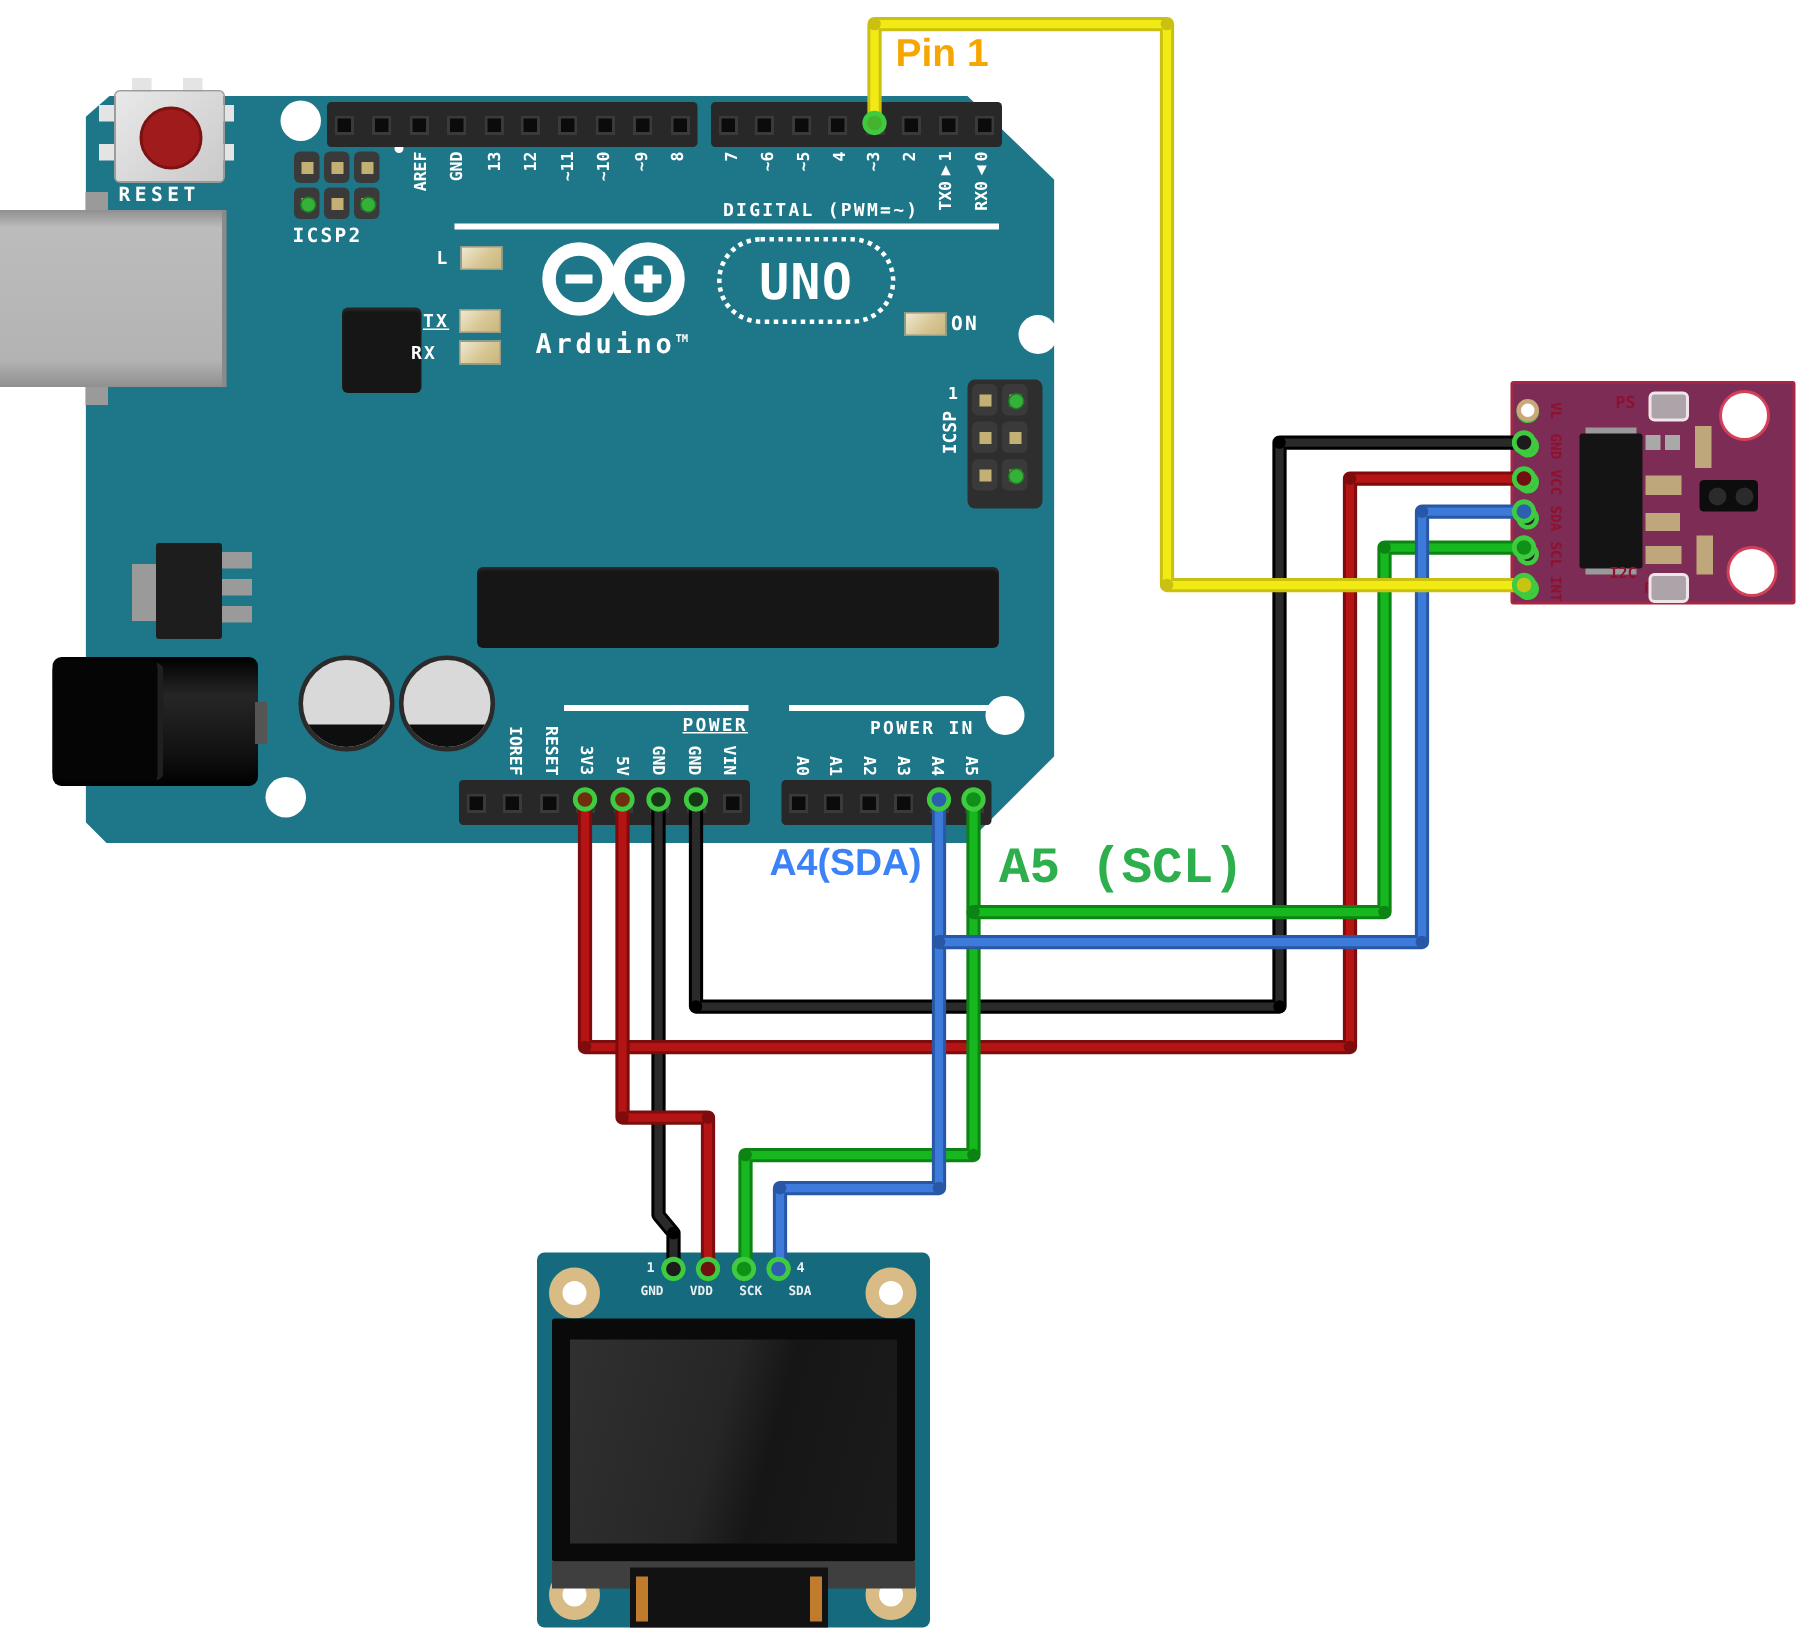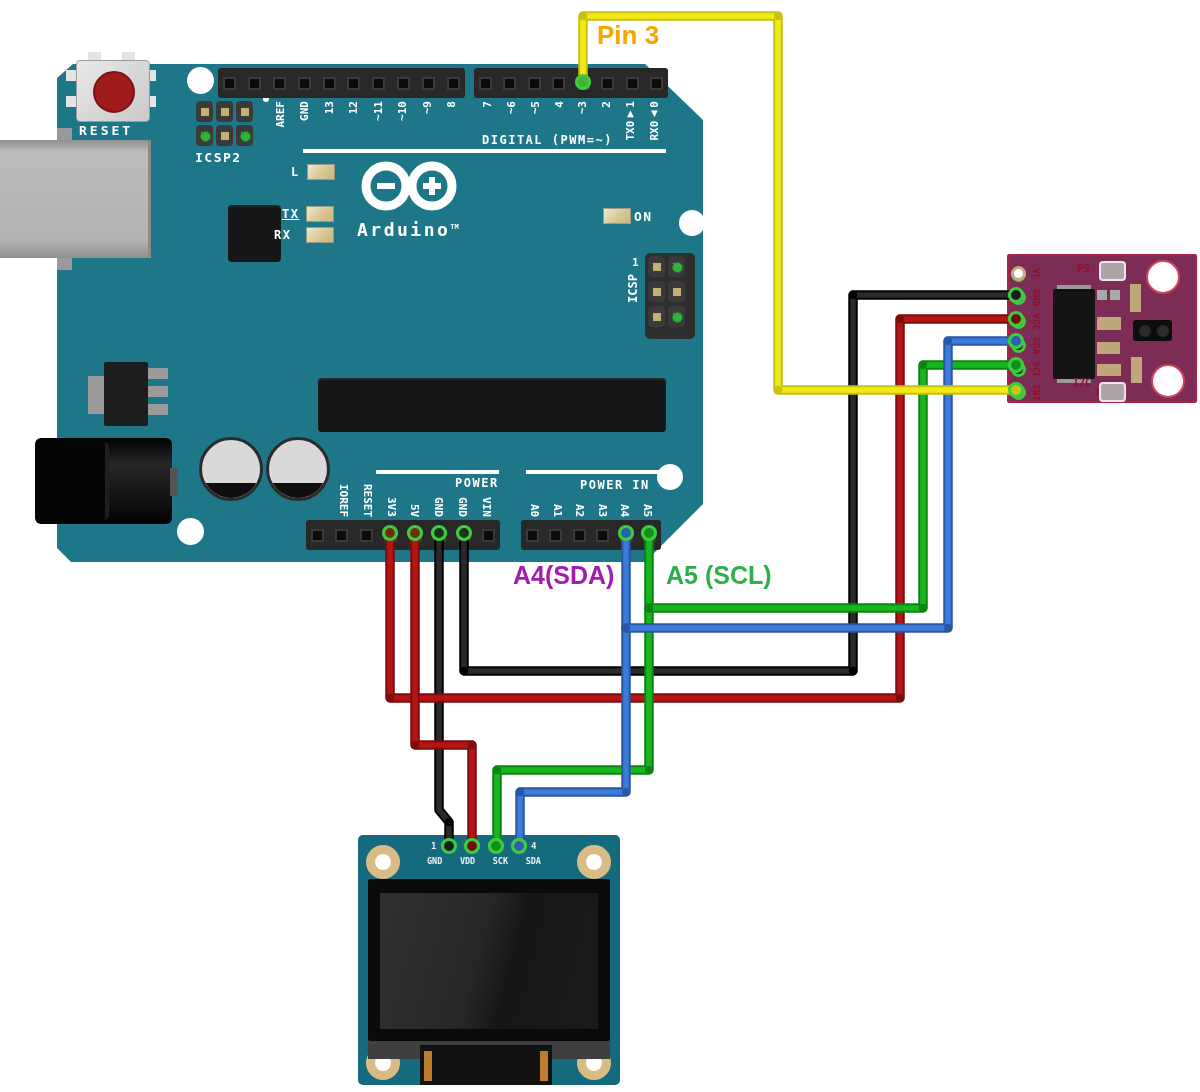--- a/index.html
+++ b/index.html
@@ -209,20 +209,23 @@
   <div class="ledrect" style="left:603px;top:208px;"></div>
   <div class="silk" style="left:634px;top:209px;font-size:13px;">ON</div>
 
   <svg width="124" height="62" style="left:350px;top:156px;" viewBox="0 0 124 62">
     <circle cx="36" cy="30" r="20" fill="none" stroke="#fff" stroke-width="9"></circle>
     <circle cx="82" cy="30" r="20" fill="none" stroke="#fff" stroke-width="9"></circle>
     <rect x="27" y="27" width="18" height="6" fill="#fff"></rect>
     <rect x="73" y="27" width="18" height="6" fill="#fff"></rect>
     <rect x="79" y="21" width="6" height="18" fill="#fff"></rect>
   </svg>
+  <div class="abs" style="left:478px;top:158px;width:119px;height:58px;border:3px dotted #fff;border-radius:32px;display:flex;align-items:center;justify-content:center;box-sizing:border-box;">
+    <span style="color:#fff;font:bold 33px 'DejaVu Sans Mono',monospace;letter-spacing:1px;">UNO</span>
+  </div>
   <div class="abs" style="left:357px;top:219px;color:#fff;font:bold 18px 'DejaVu Sans Mono',monospace;letter-spacing:2.5px;">
     <span>Arduino</span><sup style="font-size:7px;letter-spacing:0;margin-top:28px;">TM</sup>
   </div>
 
   <div class="abs" style="left:645px;top:253px;width:44px;height:80px;display:grid;grid-template-columns:repeat(2,17px);grid-template-rows:repeat(3,22px);gap:3px;background:#2e2e2e;border-radius:5px;padding:3px;box-sizing:content-box;">
     <div class="icsppin">
         <i></i>
       </div>
     <div class="icsppin">
         <i></i>
@@ -240,21 +243,21 @@
     <div class="icsppin">
         <i></i>
         <span class="gdot" style="left:4px;top:6px;"></span>
       </div>
   </div>
   <div class="silk" style="left:632px;top:256px;font-size:11px;">1</div>
   <div class="abs vtop" style="left:626px;top:274px;font-size:12px;">ICSP</div>
 
   <div class="sline" style="left:376px;top:470px;width:123px;"></div>
   <div class="sline" style="left:526px;top:470px;width:135px;"></div>
-  <div class="silk" style="left:455px;top:476px;">POWER</div>
+  <div class="silk" style="left:455px;top:476px;text-decoration:underline;">POWER</div>
   <div class="silk" style="left:580px;top:478px;">POWER IN</div>
   <div class="slotrow rowbot" style="left:306px;top:470px;width:194px;height:47px;">
       <div class="slot" style="align-items:flex-end;">
         <span class="vbot"></span>
       </div>
       <div class="slot" style="align-items:flex-end;">
         <span class="vbot">IOREF</span>
       </div>
       <div class="slot" style="align-items:flex-end;">
         <span class="vbot">RESET</span>
@@ -486,16 +489,16 @@
       <circle cx="1016" cy="341" r="6.5" fill="#2d5fb0"></circle>
         <circle cx="1016" cy="365" r="6.5" fill="#0f9117"></circle>
       <circle cx="1016" cy="390" r="6.5" fill="#c8c414"></circle>
       <circle cx="449" cy="846" r="6.5" fill="#1c1c1c"></circle>
         <circle cx="472" cy="846" r="6.5" fill="#701010"></circle>
       <circle cx="496" cy="846" r="6.5" fill="#0f9117"></circle>
         <circle cx="519" cy="846" r="6.5" fill="#2d5fb0"></circle>
     </g>
   </svg>
 
-  <div class="anno" style="left: 597px; top: 20px; color: rgb(247, 166, 0);">Pin 3</div>
-  <div class="anno" style="left: 513px; top: 561px; font-size: 25px; color: #a21caf;">A4(SDA)</div>
-  <div class="anno" style="left: 666px; top: 561px; font-size: 25px; color: rgb(46, 175, 77);">A5 (SCL)</div>
+  <div class="anno" style="left: 597px; top: 20px; color: rgb(247, 166, 0);">Pin 1</div>
+  <div class="anno" style="left: 513px; top: 561px; font-size: 25px; color: #3b82f6;">A4(SDA)</div>
+  <div class="anno" style="left: 666px; top: 561px; font-size: 34px; color: rgb(46, 175, 77); font-family: Liberation Mono, monospace;">A5 (SCL)</div>
 </div>
 
 </body></html>

